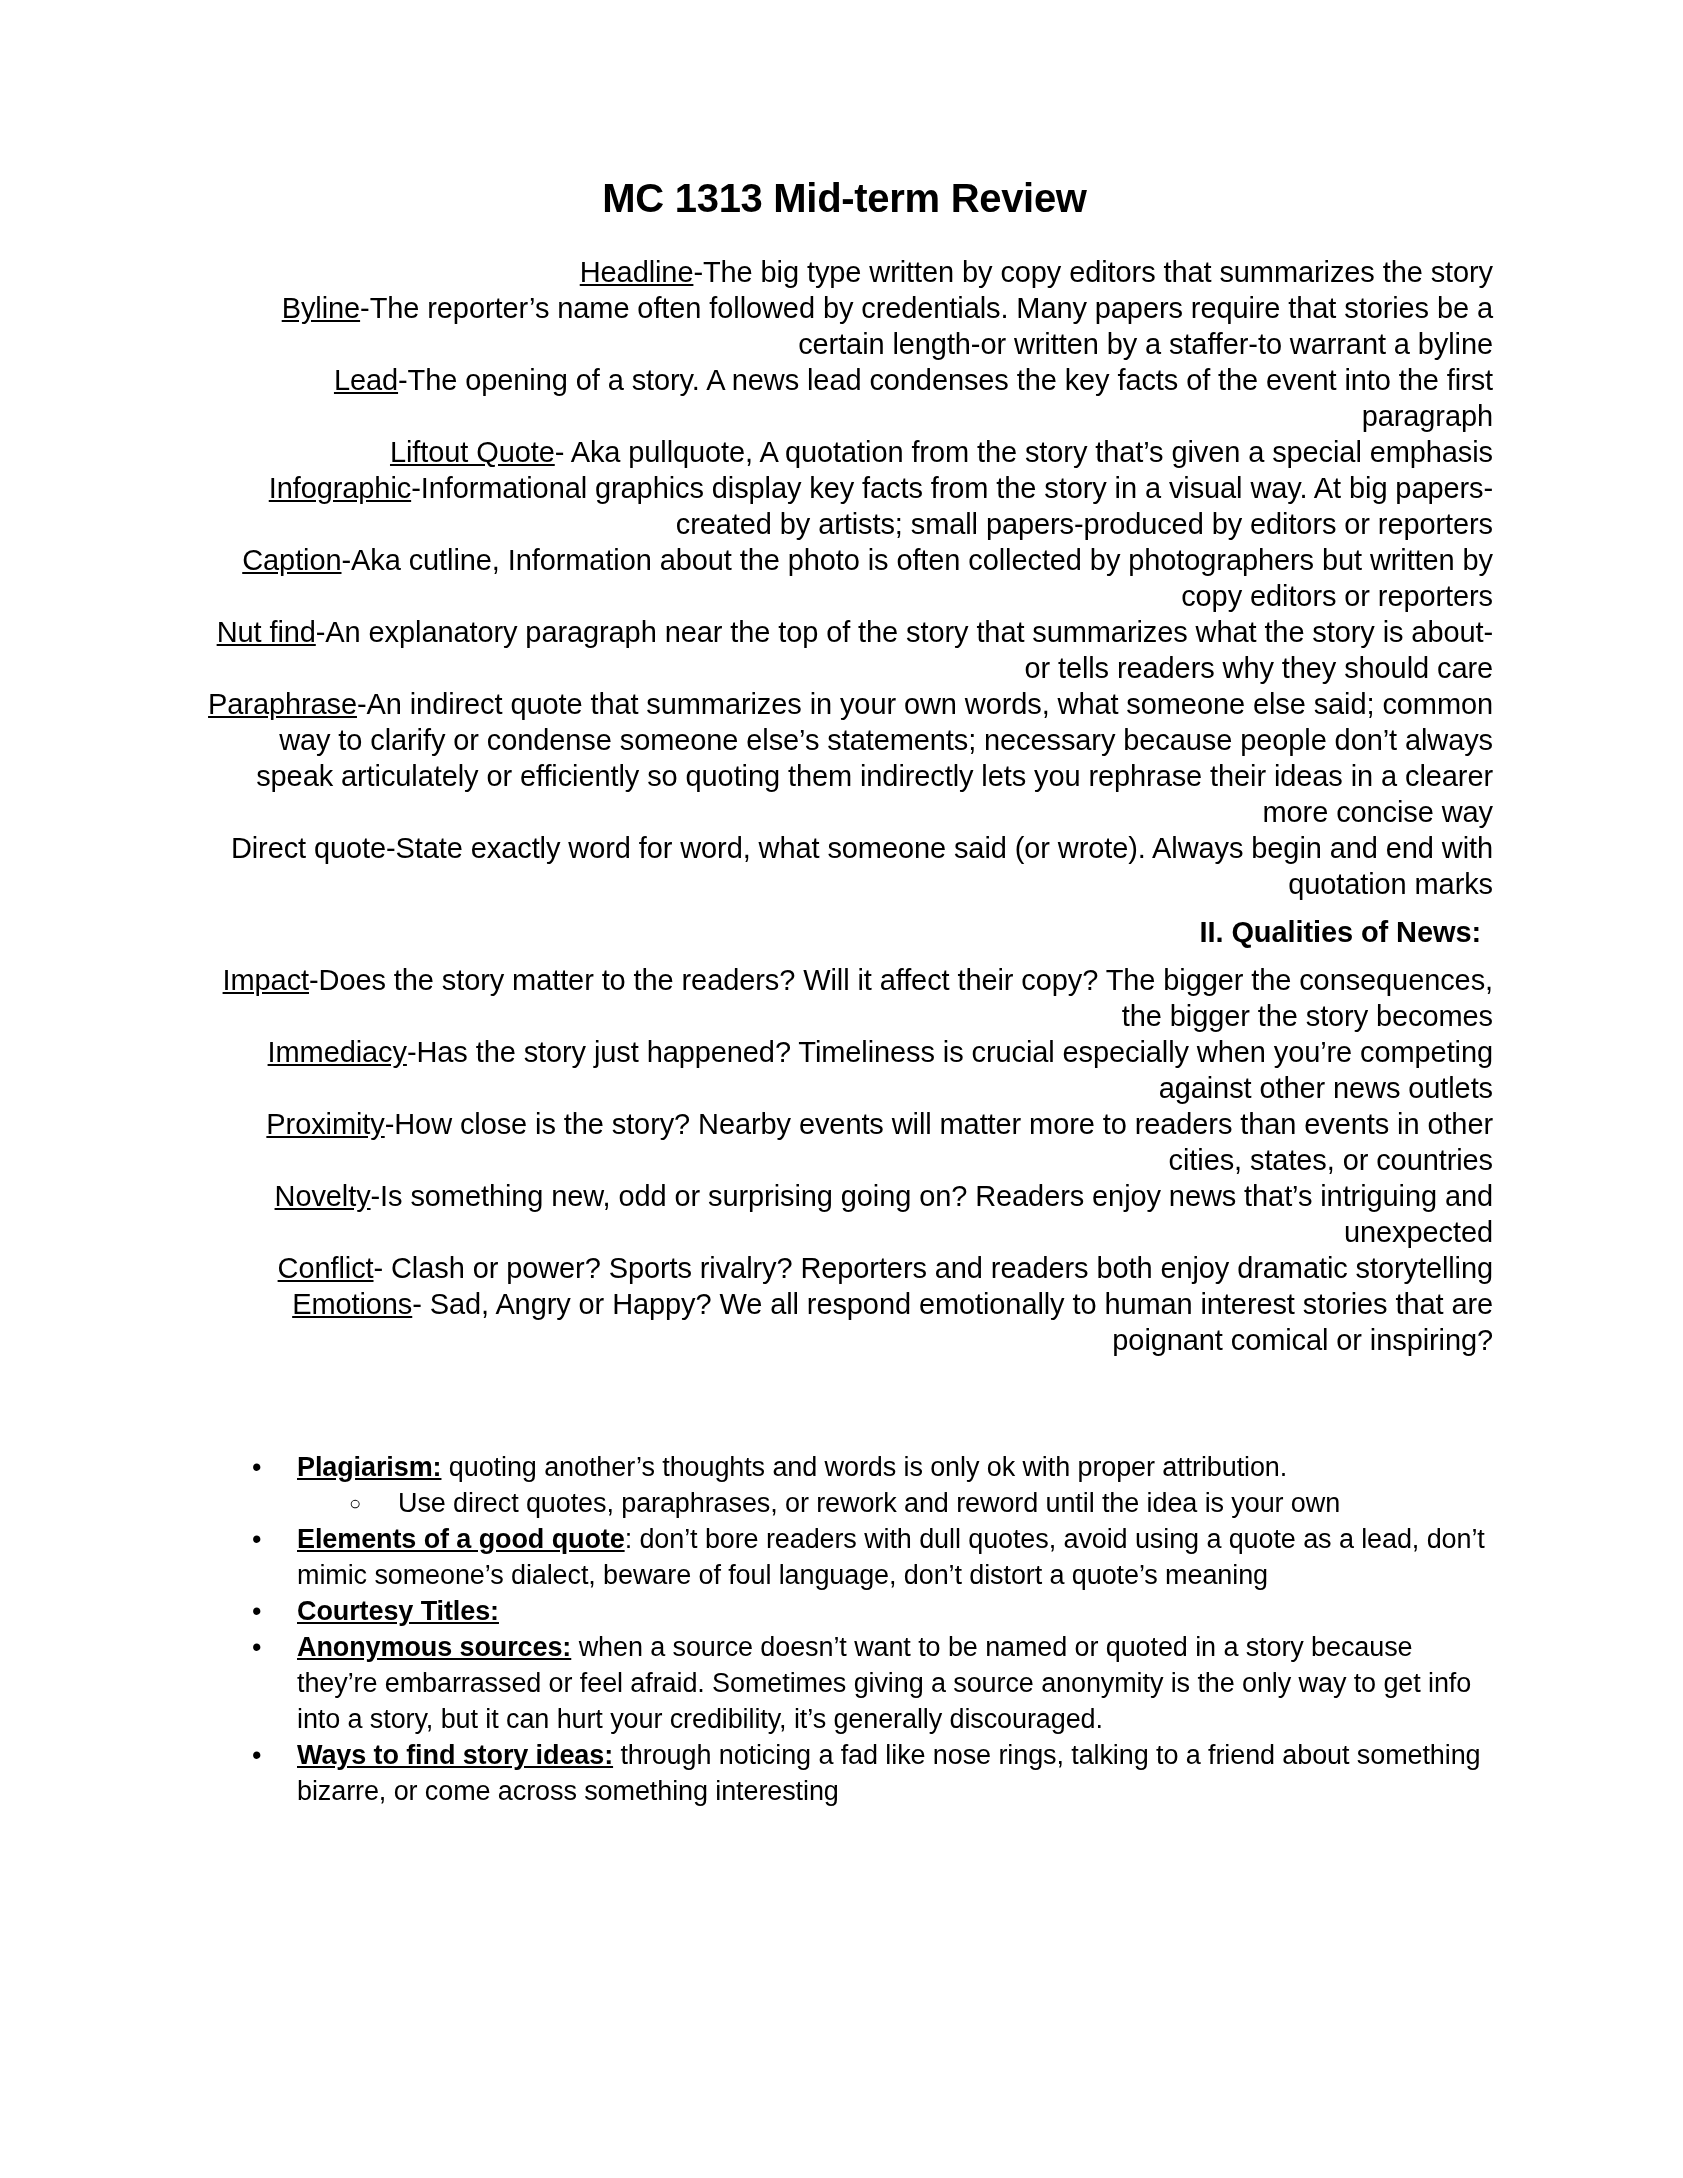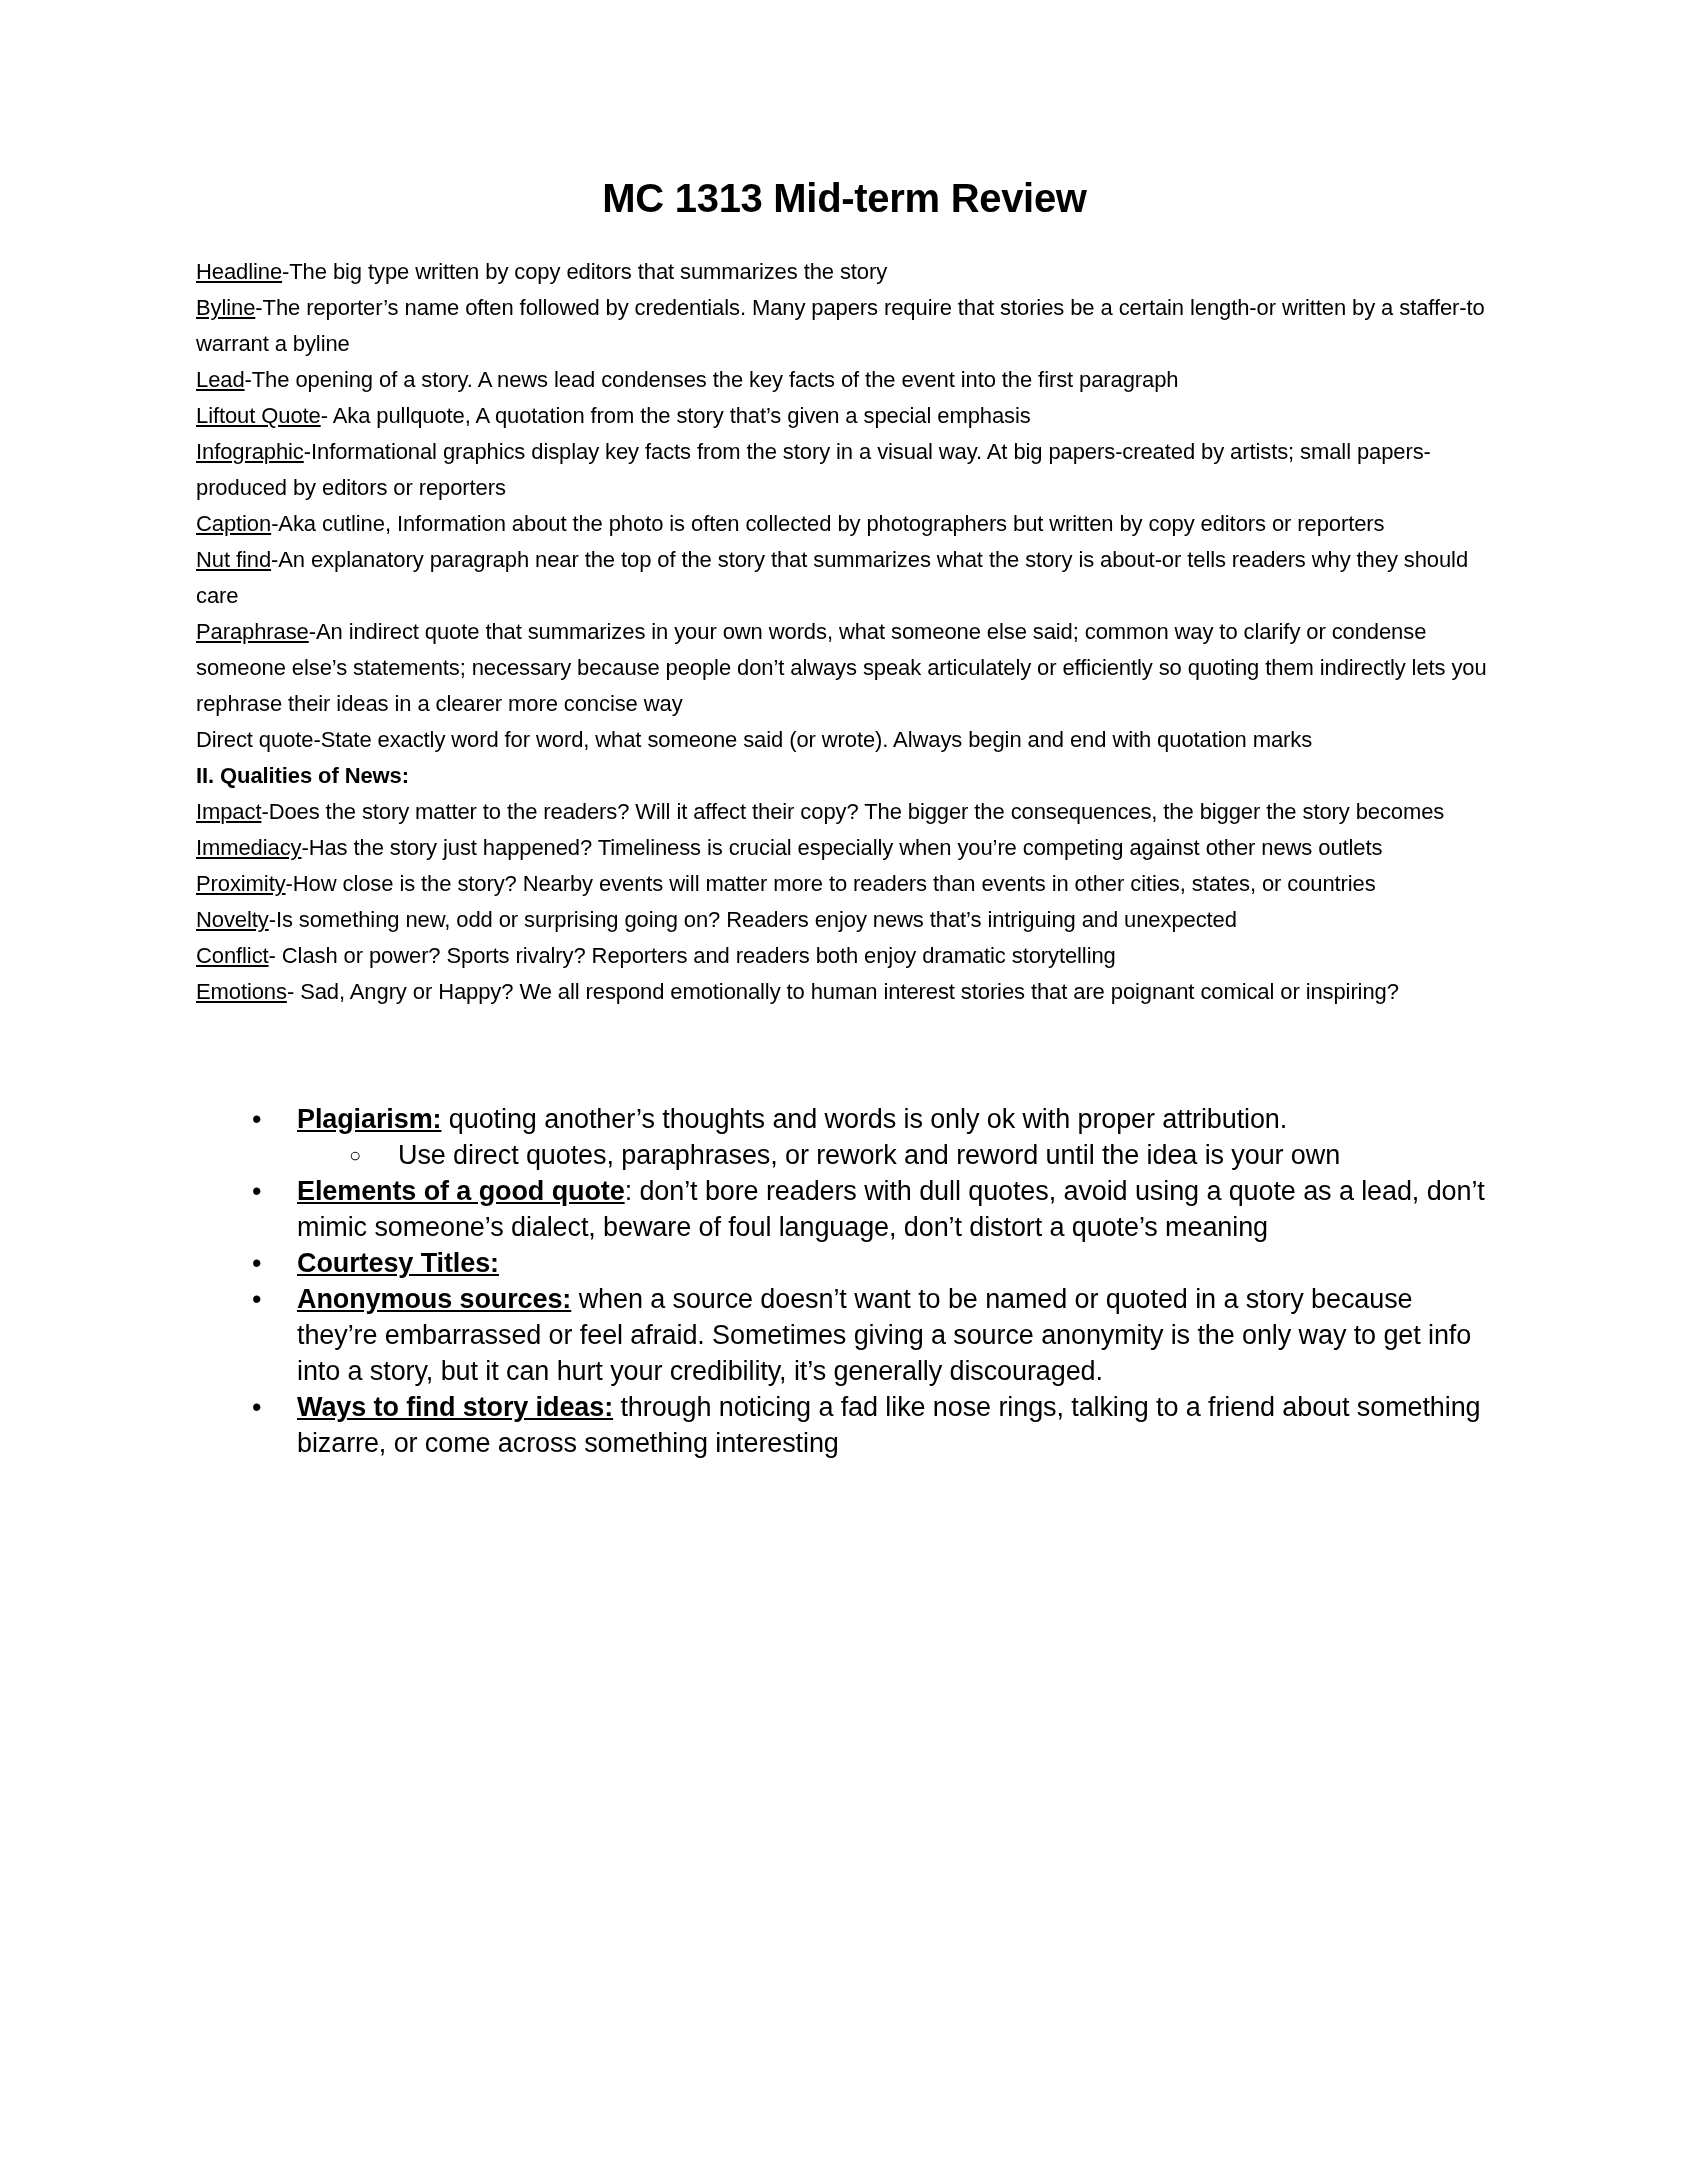--- a/index.html
+++ b/index.html
@@ -31,39 +31,39 @@
     font-size: 40px;
     font-weight: bold;
     text-align: center;
     letter-spacing: -0.3px;
     margin: 0;
     padding-top: 176px;
     line-height: 1.1;
   }
   .body-block {
     margin-top: 34px;
-    font-size: 22px;
+    font-size: 29px;
     line-height: 36px;
-    text-align: left;
+    text-align: right;
     letter-spacing: -0.1px;
   }
   .entry {
     margin: 0;
     padding: 0;
   }
   .term {
     text-decoration: underline;
     text-underline-offset: 2px;
   }
   .term-plain {
     text-decoration: none;
   }
   .section-head {
     font-weight: bold;
-    margin: 0;
+    margin: 12px;
     padding: 0;
   }
   .gap {
     height: 91px;
   }
   .bullets {
     margin: 0;
     padding: 0;
     list-style: none;
     font-size: 27px;

